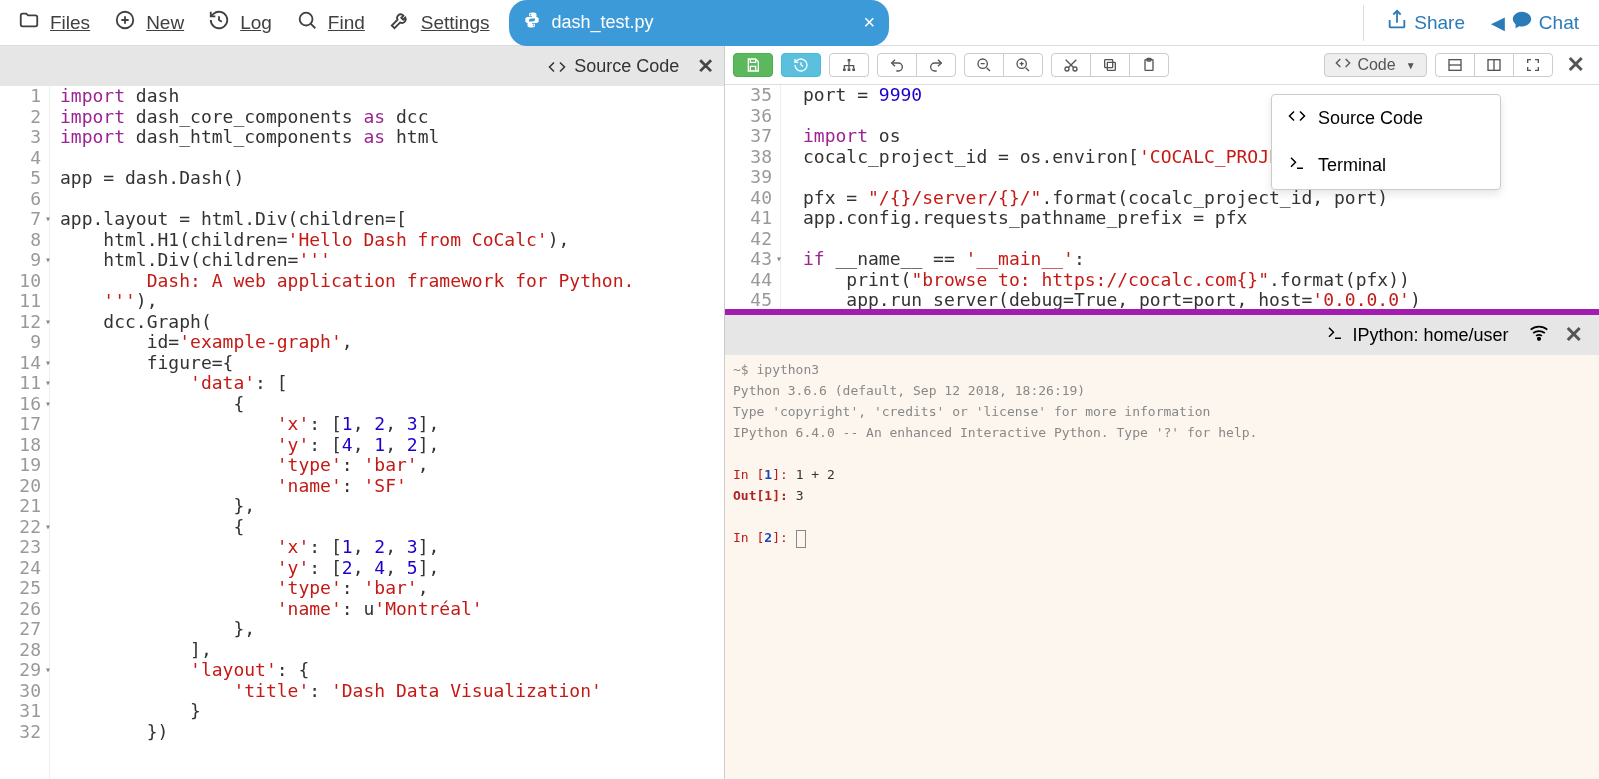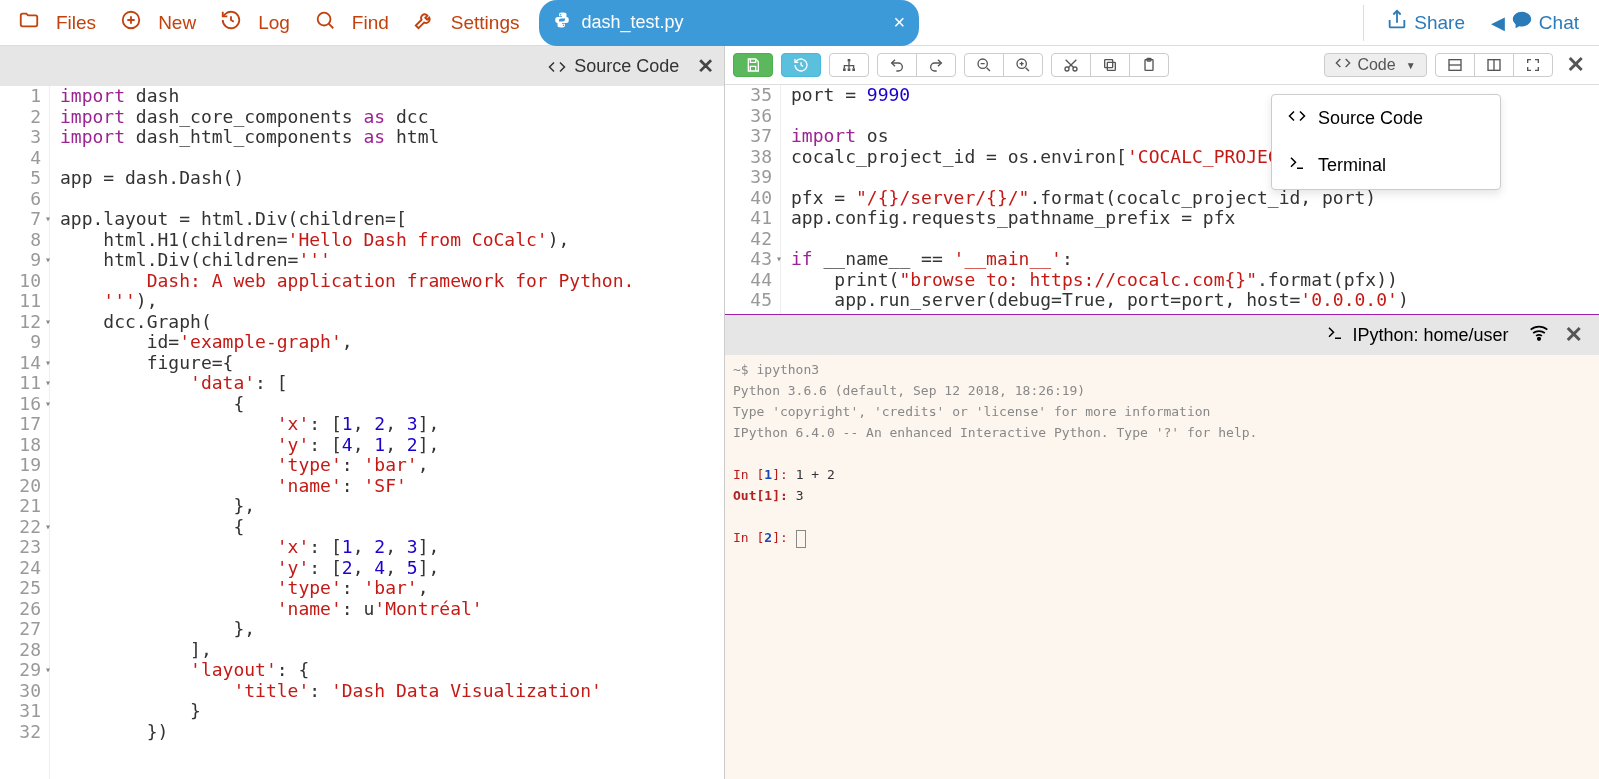--- a/index.html
+++ b/index.html
@@ -20,25 +20,26 @@
 }
 .nav-items {
   display: flex;
   align-items: center;
   gap: 4px;
   padding-left: 8px;
 }
 .nav-item {
   display: flex;
   align-items: center;
-  gap: 16px;
+  gap: 10px;
   padding: 6px 10px;
-  color: #c2410c;
+  color: #404040;
   font-size: 19px;
   cursor: pointer;
+  text-decoration: underline;
 }
 .nav-item svg { width: 22px; height: 22px; }
 .file-tab {
   display: flex;
   align-items: center;
   background: #3d9ad8;
   color: #fff;
   padding: 8px 14px;
   height: 46px;
   font-size: 18px;
@@ -154,22 +155,23 @@
   padding:12px 16px; font-size:18px; cursor:pointer;
 }
 .dropdown-box .dd-item svg { width:18px; height:18px; }
 
 .right-editor {
   height: 230px;
   display:flex;
   font-family:"Menlo","Consolas",monospace;
   font-size:18px;
   line-height:20.5px;
-  border-bottom:1px solid #a21caf;
+  border-bottom:6px solid #a21caf;
   overflow:hidden;
+  gap:12px;
 }
 .right-editor .gutter { width:56px; }
 .right-editor .code-area { padding-left:10px; }
 
 .term-header {
   background:#e6e6e6;
   display:flex; align-items:center; height:40px;
   padding:0 10px;
   justify-content:flex-end;
   font-size:18px;

